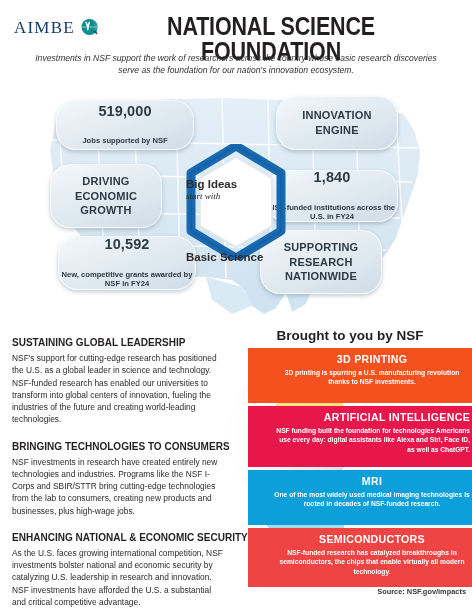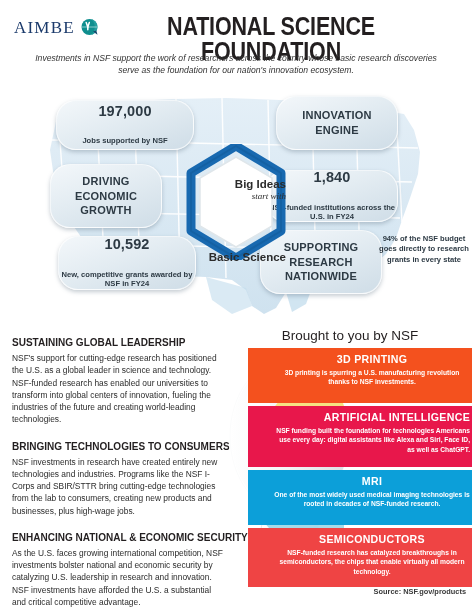--- a/index.html
+++ b/index.html
@@ -63,42 +63,42 @@
   #pill-supporting{left:260px;top:146px;width:120px;height:62px;}
 
   .sidenote{
     position:absolute;left:378px;top:150px;width:92px;
     font-size:7.6px;line-height:1.38;font-weight:700;text-align:center;color:#2d3a44;
   }
 
   
   .hexwrap{position:absolute;left:186px;top:60px;width:100px;height:116px;}
   .hextext{
-    position:absolute;left:0;right:0;top:34px;text-align:right;
+    position:absolute;left:0;right:0;top:34px;text-align:left;
     pointer-events:none;
   }
   .hextext .l1{font-size:11.5px;font-weight:700;color:#2b2b2b;line-height:1.15;}
   .hextext .l2{font-size:9px;font-style:italic;font-family:"Liberation Serif",serif;color:#2b2b2b;line-height:1.3;}
   .hextext .l3{font-size:11.5px;font-weight:700;color:#2b2b2b;line-height:1.15;margin-top:48px;}
 
   
   .lower{position:relative;height:272px;padding-top:4px;}
   .lcol{position:absolute;left:12px;top:6px;width:212px;}
   .sec-h{
     font-size:11.4px;font-weight:700;letter-spacing:0px;margin:0 0 4px 0;
     color:#231f20;transform:scaleX(0.88);transform-origin:left center;
     font-family:"Liberation Sans Narrow","Liberation Sans",sans-serif;
     white-space:nowrap;
   }
   .sec-p{font-size:8.4px;line-height:1.46;margin:0 0 14px 0;color:#2b2b2b;}
 
   .rcol{position:absolute;left:232px;top:0px;width:240px;height:272px;}
   .brought{
     position:absolute;left:0;right:4px;top:-2px;text-align:center;
-    font-size:13.5px;font-weight:400;color:#231f20;
+    font-size:13.5px;font-weight:700;color:#231f20;
   }
 
   .bulb{position:absolute;left:-4px;top:14px;width:116px;height:246px;}
 
   .banners{position:absolute;left:16px;top:18px;width:248px;}
   .banner{
     position:relative;margin-bottom:3px;color:#fff;
     padding:5px 26px 6px 26px;
     clip-path:polygon(0 0, calc(100% - 18px) 0, 100% 50%, calc(100% - 18px) 100%, 0 100%);
     text-align:center;
@@ -178,21 +178,21 @@
         </g>
 
         <path fill="#c2dcec" opacity="0.75" d="M286,214 L300,206 L312,210 L306,226 L292,234 Z"></path>
         <path fill="#c2dcec" opacity="0.6" d="M206,199 L246,210 L252,228 L232,236 L212,222 Z"></path>
       </g>
 
       <rect x="0" y="0" width="472" height="250" fill="url(#hexsh)" opacity="0.0"></rect>
     </svg>
 
     <div class="pill" id="pill-jobs">
-      <div class="big">197,000</div>
+      <div class="big">519,000</div>
       <div class="sub">Jobs supported by NSF</div>
     </div>
 
     <div class="pill" id="pill-innovation">
       <div class="word" style="white-space:pre-line">INNOVATION
 ENGINE</div>
     </div>
 
     <div class="pill" id="pill-driving">
       <div class="word" style="white-space:pre-line">DRIVING
@@ -209,21 +209,20 @@
       <div class="big">10,592</div>
       <div class="sub">New, competitive grants awarded by NSF in FY24</div>
     </div>
 
     <div class="pill" id="pill-supporting">
       <div class="word" style="white-space:pre-line">SUPPORTING
 RESEARCH
 NATIONWIDE</div>
     </div>
 
-    <div class="sidenote">94% of the NSF budget goes directly to research grants in every state</div>
 
     <div class="hexwrap">
       <svg width="100" height="116" viewBox="0 0 100 116">
         <polygon points="50,2 95,29 95,87 50,114 5,87 5,29" fill="none" stroke="#1869b0" stroke-width="9" stroke-linejoin="round"></polygon>
         <polygon points="50,2 95,29 95,87 50,114 5,87 5,29" fill="none" stroke="#0f5490" stroke-width="2" stroke-linejoin="round" opacity="0.4"></polygon>
         <polygon points="50,13 86,34 86,82 50,103 14,82 14,34" fill="#ffffff" stroke="#dfe6ea" stroke-width="1.5" stroke-linejoin="round"></polygon>
       </svg>
       <div class="hextext">
         <div class="l1">Big Ideas</div>
         <div class="l2">start with</div>
@@ -294,16 +293,16 @@
         <div class="banner" id="banner-mri">
           <div class="bt">MRI</div>
           <div class="bd">One of the most widely used medical imaging technologies is rooted in decades of NSF-funded research.</div>
         </div>
         <div class="banner" id="banner-semi">
           <div class="bt">SEMICONDUCTORS</div>
           <div class="bd">NSF-funded research has catalyzed breakthroughs in semiconductors, the chips that enable virtually all modern technology.</div>
         </div>
       </div>
 
-      <div class="source">Source: NSF.gov/products</div>
+      <div class="source">Source: NSF.gov/impacts</div>
     </div>
   </div>
 </div>
 
 </body></html>

